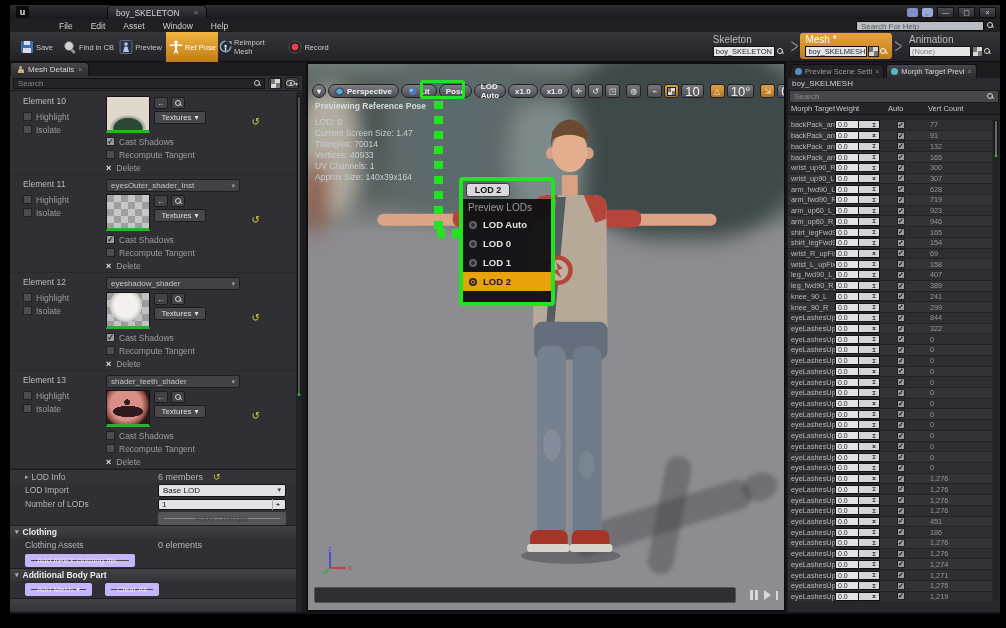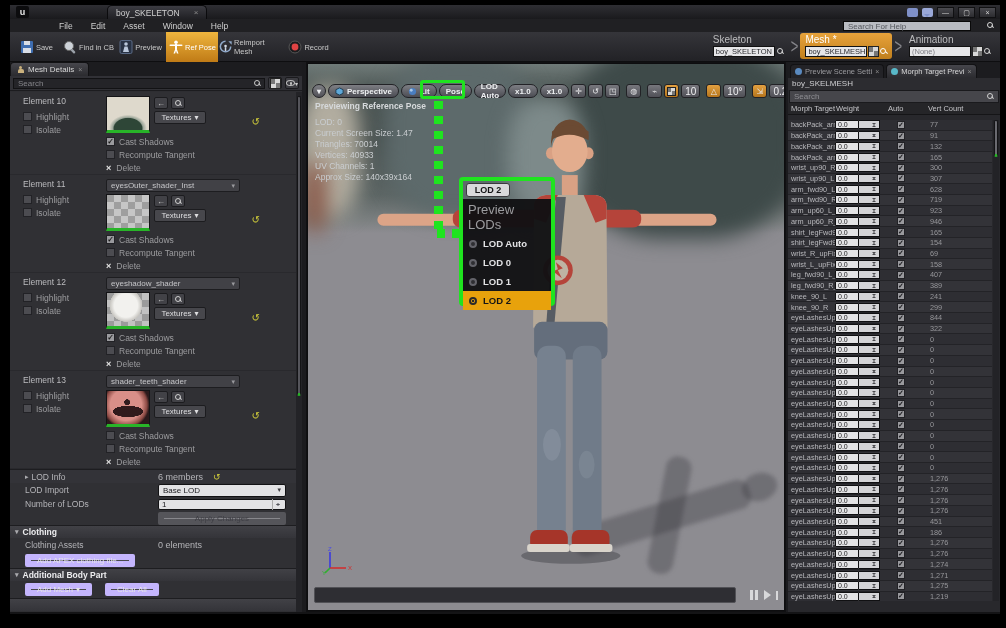--- a/index.html
+++ b/index.html
@@ -19,21 +19,21 @@
   .win-ctrls { margin-left:auto; display:flex; align-items:center; gap:4px; padding-right:4px; }
   .bub { width:11px; height:9px; border-radius:2px; background:#7f90c8; position:relative; }
   .bub.b2 { background:#9aa8d8; }
   .bub::after { content:""; position:absolute; left:2px; bottom:-3px; border:3px solid transparent; border-top-color:inherit; border-top:3px solid #7f90c8; }
   .wbtn { width:17px; height:11px; background:linear-gradient(#4a4a4f,#2c2c30); border:1px solid #101012;
     color:#d5d5d5; font-size:7px; text-align:center; line-height:10px; }
   
   .menubar { position:absolute; left:0; top:14px; right:0; height:13px; background:#202023;
     display:flex; align-items:center; padding-left:40px; }
   .menu-item { padding:0 9px; color:#cfcfcf; font-size:8.5px; }
-  .help-search { margin-left:auto; display:flex; align-items:center; gap:16px; padding-right:6px; }
+  .help-search { margin-left:auto; display:flex; align-items:center; gap:3px; padding-right:6px; }
   .help-search .box { width:128px; height:10px; background:#b9bcc2; border:1px solid #090909;
     color:#55585e; font-size:8px; padding-left:4px; line-height:9px; }
   
   .mag-i { position:relative; width:7px; height:7px; display:inline-block; }
   .mag-i::before { content:""; position:absolute; left:0; top:0; width:4px; height:4px;
     border:1.3px solid currentColor; border-radius:50%; }
   .mag-i::after { content:""; position:absolute; left:4.4px; top:4.4px; width:2.8px; height:1.3px;
     background:currentColor; transform:rotate(45deg); }
   
   .toolbar { position:absolute; left:0; top:27px; right:0; height:30px;
@@ -130,21 +130,21 @@
   .scene-svg { position:absolute; inset:0; }
   .vp-toolbar { position:absolute; left:4px; top:19px; right:2px; height:16px; display:flex; gap:2px; align-items:center; }
   .vp-btn { height:14px; display:inline-flex; align-items:center; gap:3px; padding:0 6px;
     background:linear-gradient(rgba(128,128,134,.92),rgba(74,74,82,.92)); border:1px solid #222226; border-radius:7px;
     color:#eef0f2; font-weight:bold; font-size:8px; }
   .vp-right { margin-left:auto; display:flex; gap:2px; align-items:center; }
   .vp-ico { width:15px; height:14px; border-radius:3px; background:linear-gradient(#77777d,#505057);
     border:1px solid #222226; display:flex; align-items:center; justify-content:center; color:#e8e8ea; font-size:8px; }
   .vp-ico.on { background:linear-gradient(#e2a040,#b5751c); }
   .vp-chip { height:14px; border-radius:3px; background:linear-gradient(#77777d,#505057); border:1px solid #222226;
-    color:#f0f0f2; font-size:10px; display:flex; align-items:center; padding:0 3px; }
+    color:#f0f0f2; font-size:13px; display:flex; align-items:center; padding:0 3px; }
   .vp-status { position:absolute; left:7px; top:37px; color:#c9cdd0; }
   .vp-status .t { font-weight:bold; font-size:8.5px; color:#d6d9db; margin-bottom:6px; }
   .vp-status .l { font-size:8.5px; line-height:11px; }
   .gizmo { position:absolute; left:14px; bottom:34px; width:34px; height:30px; }
   .timeline { position:absolute; left:6px; bottom:7px; right:48px; height:16px; background:#2e2e33; border:1px solid #515156; border-radius:2px; }
   .tl-btns { position:absolute; right:6px; bottom:7px; display:flex; gap:6px; align-items:center; height:16px; }
   .pause-i { width:8px; height:10px; display:flex; gap:2px; }
   .pause-i i { width:3px; height:10px; background:#d8d8da; }
   .step-i { display:flex; align-items:center; }
   .step-i::before { content:""; border:5px solid transparent; border-left:7px solid #d8d8da; }
@@ -152,21 +152,21 @@
   
   .anno-rect { position:absolute; left:410px; top:75px; width:45px; height:19px; border:3px solid #1fe41f; border-radius:3px; z-index:30; }
   .anno-v { position:absolute; left:424px; top:96px; width:9px; height:128px; z-index:30;
     background:repeating-linear-gradient(180deg,#1fe41f 0 8px,transparent 8px 15px); }
   .anno-h { position:absolute; left:427px; top:224px; width:24px; height:9px; z-index:30;
     background:repeating-linear-gradient(90deg,#1fe41f 0 8px,transparent 8px 15px); }
   .lod-box { position:absolute; left:449px; top:172px; width:96px; height:129px; border:4px solid #1fe41f; border-radius:4px; z-index:31; }
   .lod-chip { position:absolute; left:3px; top:2px; width:44px; height:14px; background:#d9d9db; border:1px solid #3a3a3e; border-radius:3px;
     color:#141416; font-weight:bold; font-size:9px; text-align:center; line-height:12px; }
   .lod-menu { position:absolute; left:0; right:0; top:18px; bottom:0; background:rgba(17,17,19,.96); }
-  .lod-head { color:#9c9c9f; font-size:13px; padding:3px 0 2px 5px; }
+  .lod-head { color:#9c9c9f; font-size:10px; padding:3px 0 2px 5px; }
   .lod-item { height:19px; display:flex; align-items:center; gap:6px; padding-left:6px; color:#e2e2e4; font-weight:bold; font-size:9.5px; }
   .radio { width:8px; height:8px; border-radius:50%; background:#2e2e32; border:2px solid #63636a; }
   .lod-item.selected { background:#e8a20c; color:#161616; }
   .lod-item.selected .radio { border-color:#2a2a2a; background:radial-gradient(circle,#2a2a2a 0 35%,#e8a20c 40%); }
   
   .right-panel { position:absolute; left:778px; top:57px; width:212px; height:550px; background:#28282c; }
   .rp-tabbar { height:16px; background:#1c1c1f; display:flex; align-items:flex-end; gap:2px; padding:2px 2px 0; }
   .rp-tabbar .panel-tab { font-size:7.5px; height:14px; padding:0 4px; gap:3px; }
   .dot-ico { width:7px; height:7px; border-radius:50%; }
   .rp-asset { height:12px; background:#2c2c30; color:#cfcfd2; font-size:8px; padding-left:4px; line-height:12px; }

